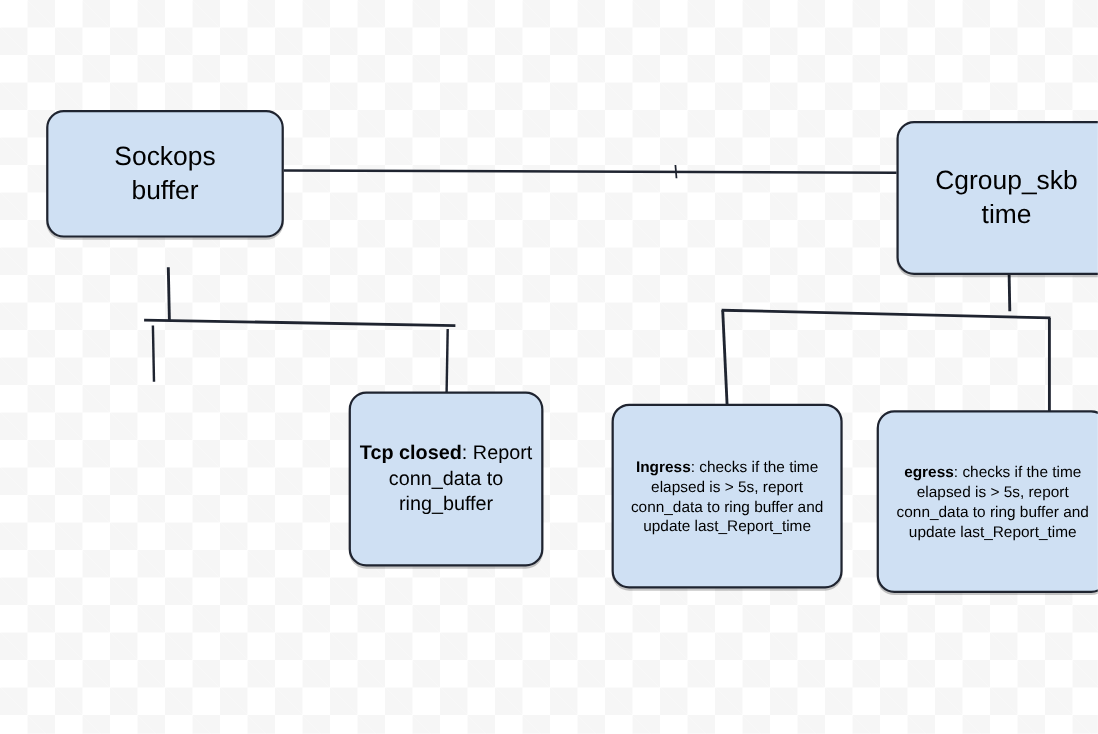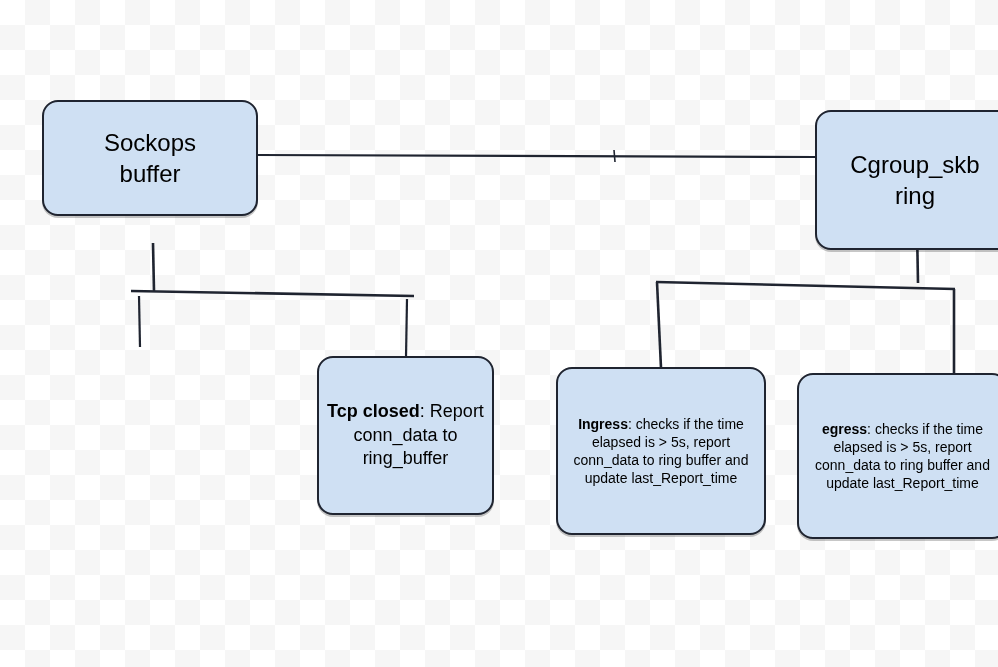--- a/index.html
+++ b/index.html
@@ -92,21 +92,21 @@
       <path d="M 623 282 L 627 368" stroke-width="2.6"></path>
       <path d="M 920 289 L 920 374" stroke-width="2.6"></path>
     </g>
   </svg>
 
   <div class="node node-root" id="node-sockops">
     <span class="txt"><span>Sockops</span><br><span>buffer</span></span>
   </div>
 
   <div class="node node-root" id="node-cgroup">
-    <span class="txt"><span>Cgroup_skb</span><br><span>ring</span></span>
+    <span class="txt"><span>Cgroup_skb</span><br><span>time</span></span>
   </div>
 
 
   <div class="node node-leaf" id="node-tcp-closed">
     <span class="txt"><span class="lead">Tcp closed</span><span>:</span>
       <span>Report conn_data to ring_buffer</span></span>
   </div>
 
   <div class="node node-leaf-sm" id="node-ingress">
     <span class="txt"><span class="lead">Ingress</span><span>:</span>

